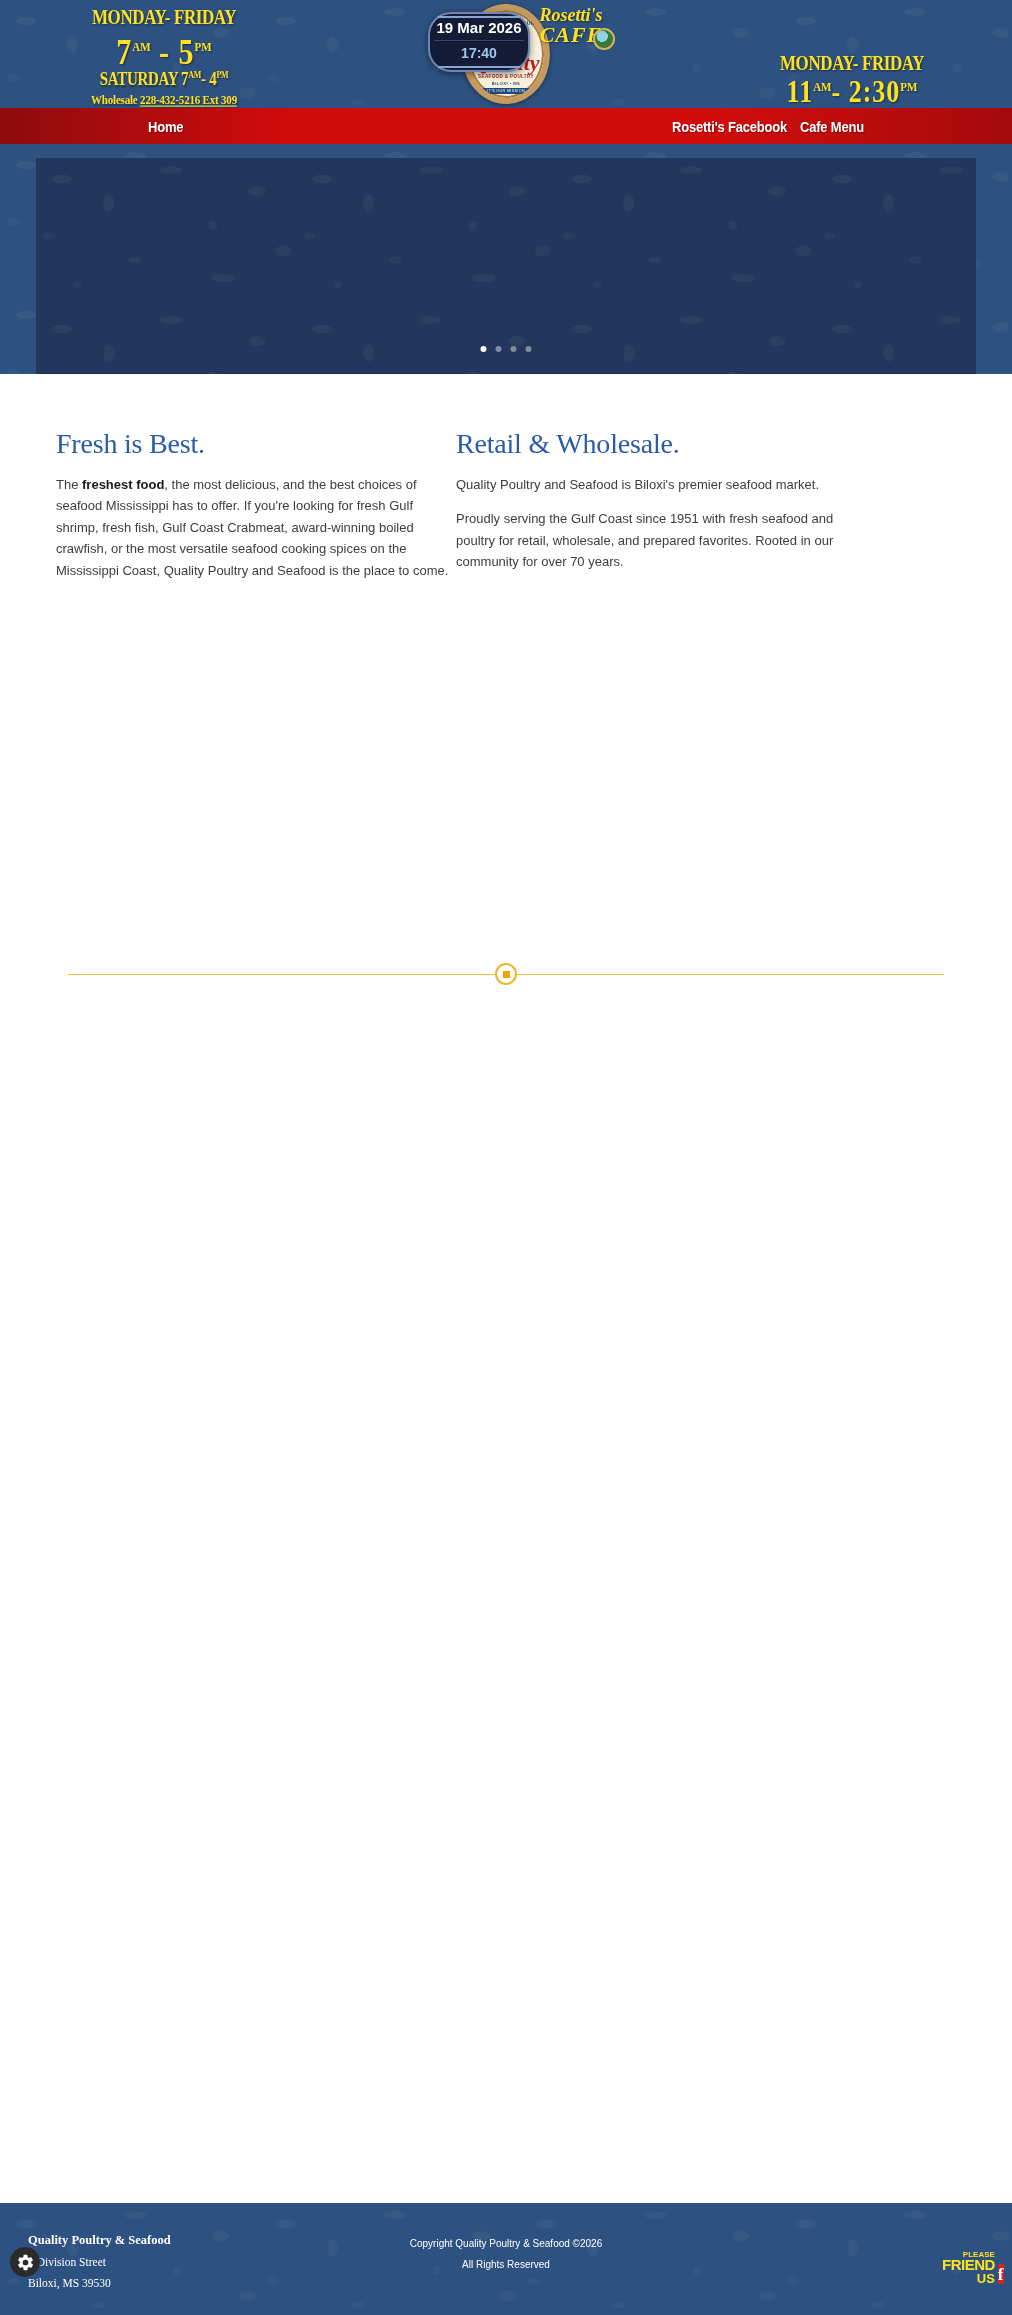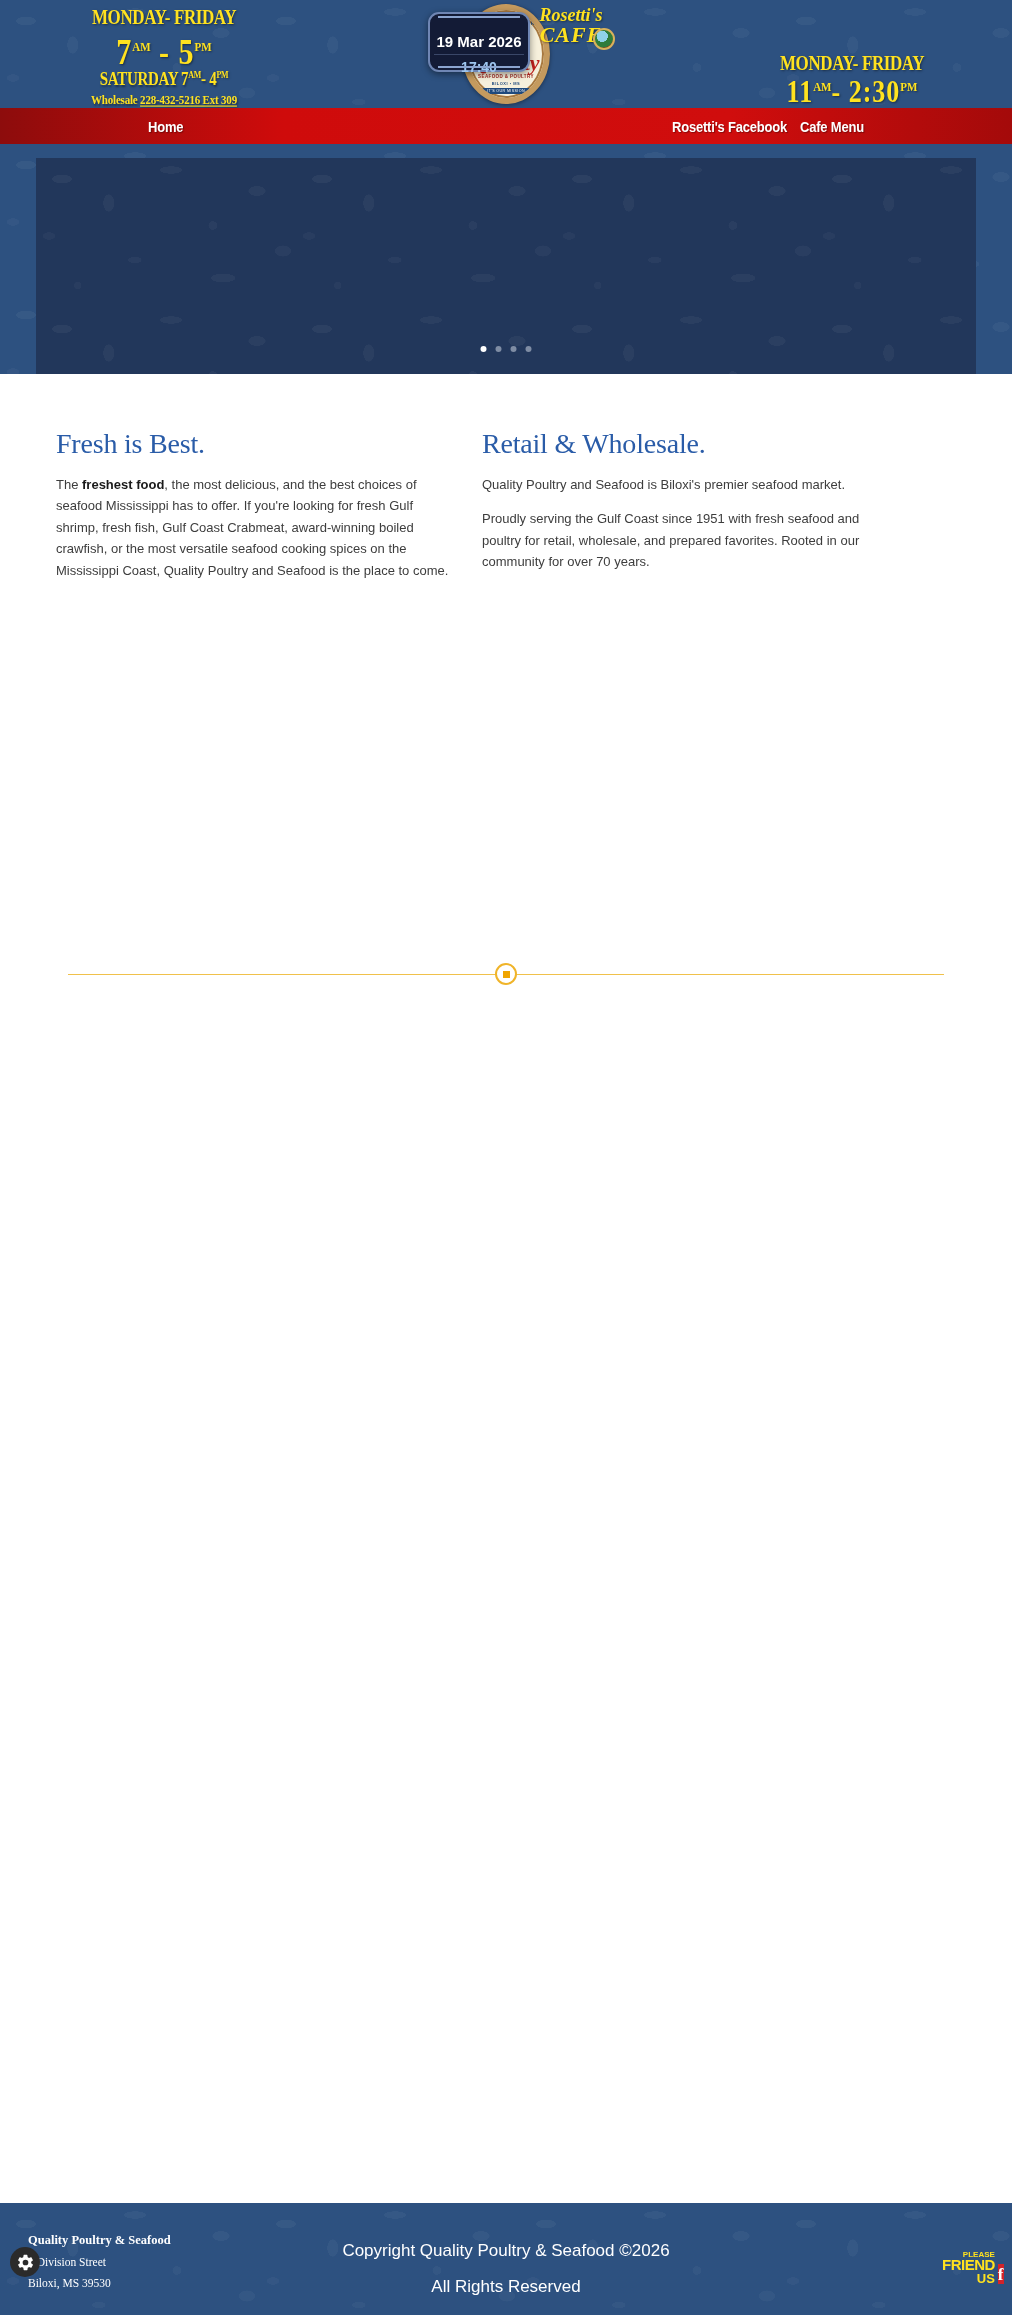--- a/index.html
+++ b/index.html
@@ -155,22 +155,22 @@
     border: 2px solid #d8b25c;
   }
 
   
   #datetime-widget {
     position: absolute;
     left: 428px; top: 12px;
     width: 102px; height: 60px;
     background: #131b36;
     border: 2px solid #6f86b4;
-    border-radius: 11px;
-    padding: 19px 4px;
+    border-radius: 23px;
+    padding: 5px 4px;
     z-index: 4;
     box-shadow: 0 2px 7px rgba(0,0,0,.45);
   }
   #datetime-widget .dt-date {
     color: #ffffff; font-size: 15px; font-weight: bold;
     text-align: center; line-height: 1.2;
     border-bottom: 1px solid #3a4768;
     padding-bottom: 3px;
   }
   #datetime-widget .dt-time {
@@ -239,21 +239,20 @@
 
   
   #content-section {
     background: #ffffff;
     padding-top: 54px;
   }
   .columns {
     display: flex;
     width: 1012px;
     padding: 0 56px;
-    gap: 26px;
   }
   .col { width: 400px; }
   .col-heading {
     font-family: "Liberation Serif", serif;
     font-size: 28px;
     color: #2a5ca8;
     font-weight: normal;
     margin-bottom: 14px;
     letter-spacing: -0.2px;
   }
@@ -319,21 +318,21 @@
     color: #ffffff;
     font-family: Liberation Serif, serif;
     line-height: 1.85;
   }
   .footer-address .fa-title { font-size: 12.5px; font-weight: bold; display:block; }
   .footer-address .fa-line { font-size: 11.5px; display:block; }
   .footer-copy {
     position: absolute; left: 0; right: 0; top: 30px;
     text-align: center; color: #ffffff;
     font-family: "Liberation Sans", sans-serif;
-    font-size: 17px; line-height: 2.1;
+    font-size: 10px; line-height: 2.1;
   }
   .footer-copy span { display: block; }
   #cookie-settings-button {
     position: absolute; left: 10px; top: 44px;
     width: 30px; height: 30px; border-radius: 50%;
     background: #2b2b2b;
     display: flex; align-items: center; justify-content: center;
     cursor: pointer;
     z-index: 5;
   }

